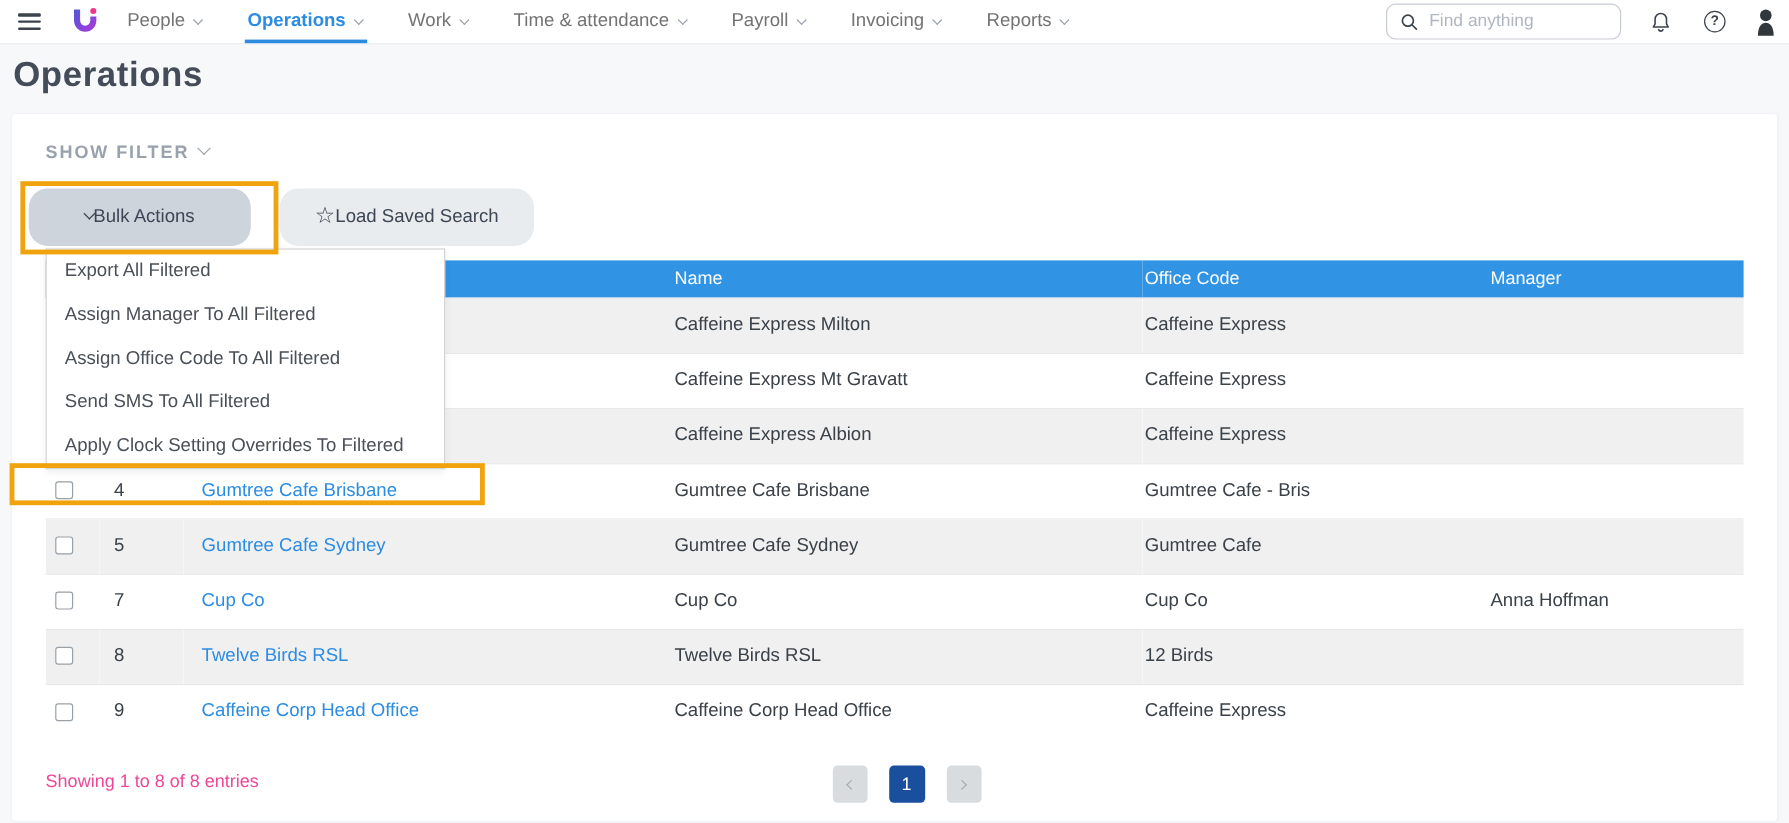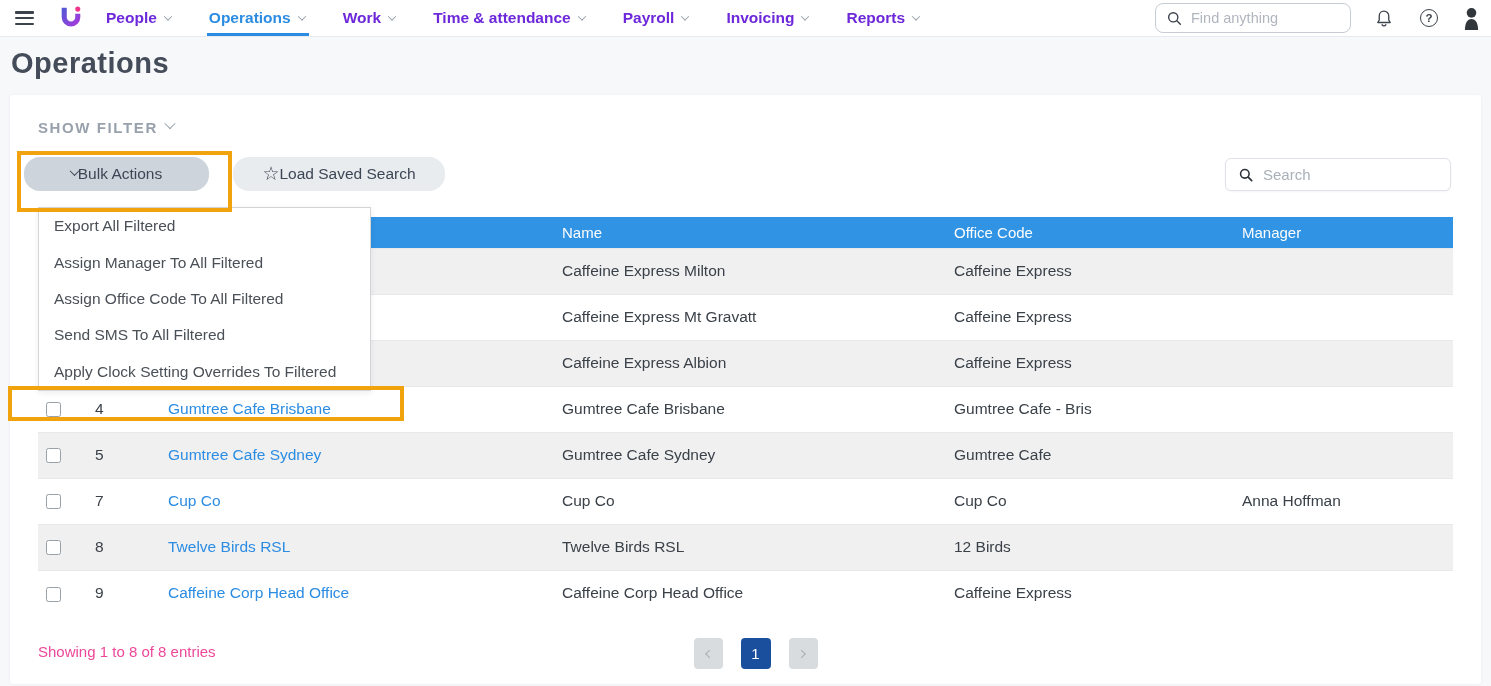--- a/index.html
+++ b/index.html
@@ -9,21 +9,21 @@
   
   .topbar { position:absolute; left:0; top:0; width:1491px; height:37px;
     background:#ffffff; border-bottom:1px solid #e8eaef;
     display:flex; align-items:center; }
   .hamburger { margin-left:15px; width:19px; height:14px; display:flex;
     flex-direction:column; justify-content:space-between; cursor:pointer; }
   .hamburger span { display:block; height:2.5px; background:#3c434c; border-radius:1px; }
   .logo { margin-left:26px; width:22px; height:26px; }
   .nav { display:flex; gap:38px; margin-left:24px; align-items:center; }
   .nav-item { display:flex; align-items:center; gap:8px; font-size:15.5px;
-    color:#6d28d9; position:relative; height:36px; cursor:pointer;font-weight:bold; }
+    color:#737373; position:relative; height:36px; cursor:pointer; }
   .nav-item.active { color:#2b8ce2; font-weight:700; }
   .nav-item.active::after { content:""; position:absolute; left:-2px; right:-4px;
     bottom:0; height:3px; background:#2b8ce2; }
   .chev { display:inline-block; width:6px; height:6px;
     border-right:1.6px solid currentColor; border-bottom:1.6px solid currentColor;
     transform:rotate(45deg) translate(-1px,-1px); }
   .nav-item .chev { color:#9aa2ab; }
   .grow { flex:1; }
   .find-box { display:flex; align-items:center; width:196px; height:30px;
     border:1px solid #c7ccd4; border-radius:8px; background:#fff; padding-left:11px; }
@@ -44,21 +44,21 @@
 
   
   .card { position:absolute; left:10px; top:95px; width:1471px; height:589px;
     background:#ffffff; border-radius:3px; box-shadow:0 0 3px rgba(30,40,60,0.06); }
 
   .show-filter { position:absolute; left:28px; top:24px; display:flex;
     align-items:center; gap:8px; font-size:15px; font-weight:700;
     letter-spacing:1.6px; color:#99a2ac; cursor:pointer; }
   .show-filter .chev { width:8px; height:8px; border-width:1.8px; margin-top:-5px; }
 
-  .btn { position:absolute; top:62px; height:34px; border:none; border-radius:16px;
+  .btn { position:absolute; top:62px; height:48px; border:none; border-radius:16px;
     display:flex; align-items:center; justify-content:center; 
     font-size:15.5px; color:#3d4654; cursor:pointer; font-family:inherit; }
   .btn-bulk { left:14px; width:185px; background:#ced4dc; }
   .btn-bulk .chev { width:7px; height:7px; border-width:1.8px; color:#3d4654; margin-top:-4px; }
   .btn-load { left:223px; width:212px; background:#e9ecef; }
   .star { font-size:19px; line-height:1; color:#3d4654; margin-top:-2px; }
 
   .table-search { position:absolute; top:63px; right:30px; width:226px; height:33px;
     border:1px solid #dfe2e7; border-radius:6px; background:#fff;
     display:flex; align-items:center; padding-left:13px;
@@ -190,27 +190,20 @@
   <button class="btn btn-bulk">
     <span class="chev"></span>
     <span>Bulk Actions</span>
   </button>
 
   <button class="btn btn-load">
     <span class="star">☆</span>
     <span>Load Saved Search</span>
   </button>
 
-  <div class="table-search">
-    <svg width="14" height="14" viewBox="0 0 18 18">
-      <circle cx="7.5" cy="7.5" r="5.5" fill="none" stroke="#2c3238" stroke-width="2"></circle>
-      <line x1="11.8" y1="11.8" x2="16.3" y2="16.3" stroke="#2c3238" stroke-width="2.2" stroke-linecap="round"></line>
-    </svg>
-    <input type="text" placeholder="Search" style="">
-  </div>
 
   <table>
     <colgroup>
         <col class="c-sel">
         <col class="c-id">
         <col class="c-link">
         <col class="c-name">
         <col class="c-office">
         <col class="c-mgr">
       </colgroup>

